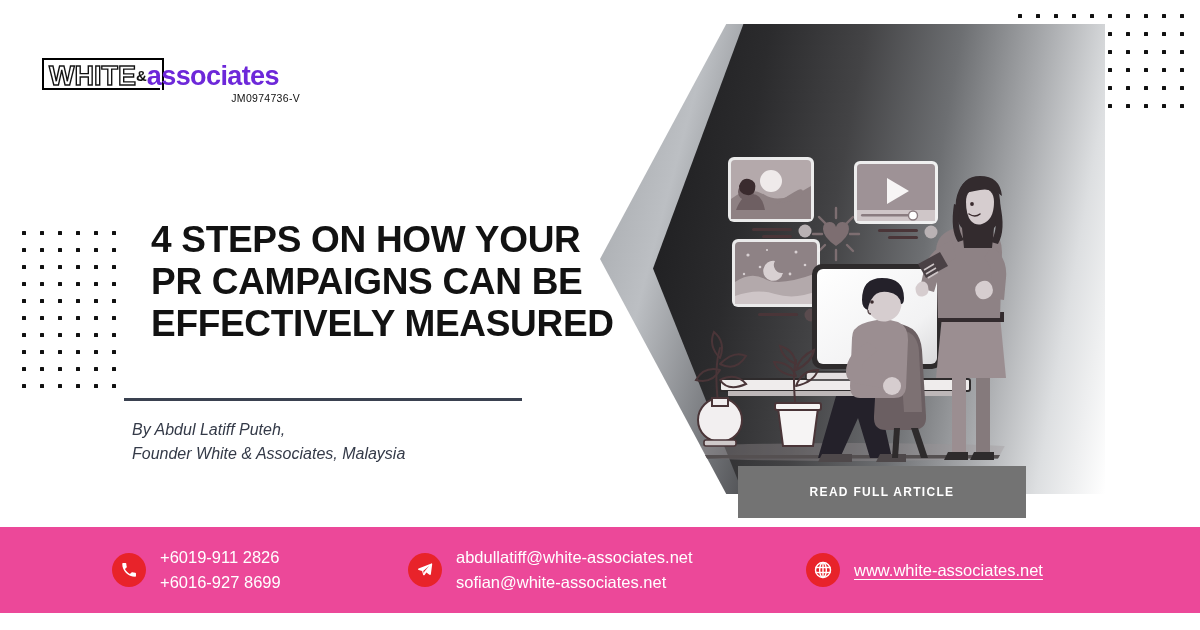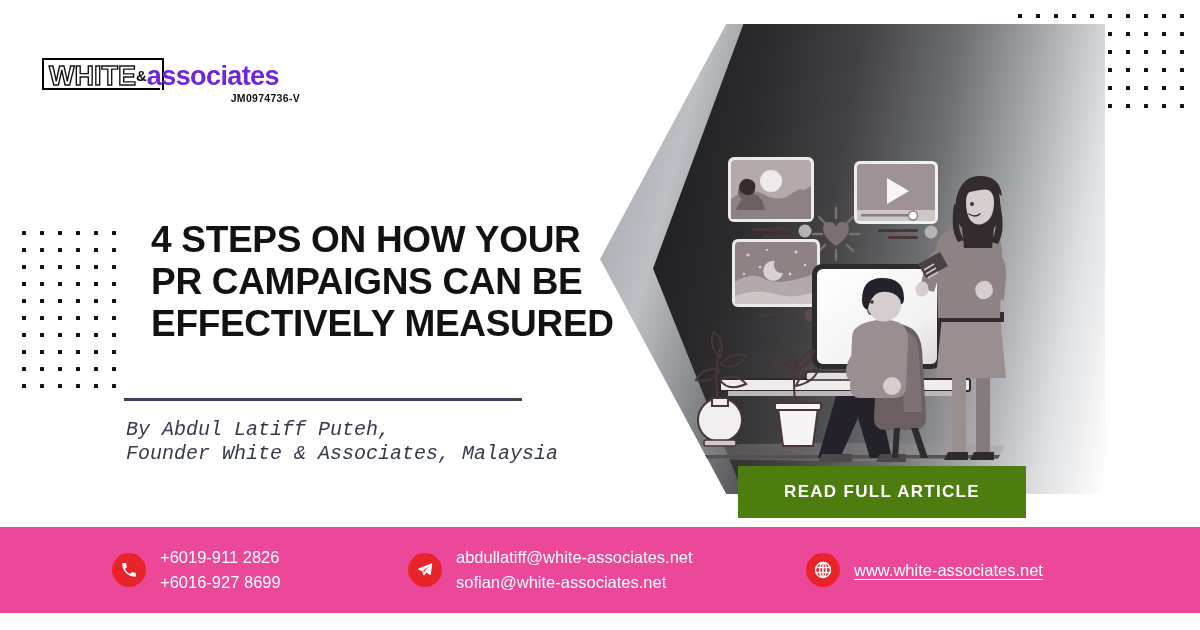--- a/index.html
+++ b/index.html
@@ -42,21 +42,21 @@
   #logo-amp {
     position:relative; z-index:2; font-size:15px; font-weight:bold; color:#111;
     line-height:32px; margin-left:0px; margin-right:0px;
   }
   #logo-assoc {
     position:relative; z-index:2; font-size:27px; font-weight:bold; color:#6d28d9;
     line-height:32px; letter-spacing:-0.6px;
   }
   #logo-reg {
     position:absolute; right:2px; top:34px;
-    font-size:10.5px; letter-spacing:0.3px; color:#111; font-weight:700;
+    font-size:10.5px; letter-spacing:0.3px; color:#111; font-weight:400;
   }
 
   
   #eyebrow {
     position:absolute; left:42px; top:122px;
     font-size:21px; font-weight:bold; color:#ea2027; letter-spacing:-0.2px;
   }
 
   
   #headline {
@@ -66,46 +66,46 @@
   }
 
   
   #divider {
     position:absolute; left:124px; top:398px; width:398px; height:2.5px;
     background:#3a4150;
   }
 
   
   #byline {
-    position:absolute; left:126px; top:418px; width:460px;
-    font-size:20px; font-style:italic; line-height:24px;
-    color:#343a48; font-weight:500;font-family:Liberation Mono, monospace;
+    position:absolute; left:132px; top:418px; width:460px;
+    font-size:16px; font-style:italic; line-height:24px;
+    color:#343a48; font-weight:500;
   }
 
   
   #hex-wrap { position:absolute; left:600px; top:24px; width:505px; height:470px; }
 
   #hex-outer {
     position:absolute; inset:0;
     clip-path:polygon(25% 0%, 75% 0%, 100% 50%, 75% 100%, 25% 100%, 0% 50%);
     background:linear-gradient(105deg,#9fa2a6 0%,#bcbfc3 18%,#6e7074 36%,#2a2a2c 52%,#6e7174 66%,#c9ccd0 82%,#ffffff 100%);
   }
   #hex-inner {
     position:absolute; left:53px; top:0px; right:0px; bottom:0px;
     clip-path:polygon(20% 0%, 100% 0%, 100% 100%, 20% 100%, 0% 52%);
     background:linear-gradient(100deg,#1c1c1e 0%,#2b2b2d 22%,#434345 40%,#6d6f72 58%,#a9abae 74%,#dddfe1 87%,#ffffff 100%);
   }
   #illus { position:absolute; left:0; top:0; width:505px; height:470px; }
 
   
   #cta {
     position:absolute; left:738px; top:466px; width:288px; height:52px;
-    background:#4d7c0f; color:#fff;
+    background:#737373; color:#fff;
     display:flex; align-items:center; justify-content:center;
-    font-size:17px; font-weight:bold; letter-spacing:1.3px;
+    font-size:12px; font-weight:bold; letter-spacing:1.3px;
     cursor:pointer; border:none;
     font-family:"Liberation Sans", sans-serif;
   }
 
   
   #footer {
     position:absolute; left:0; top:527px; width:1200px; height:86px;
     background:#ec4899;
     display:flex; align-items:center;
   }

